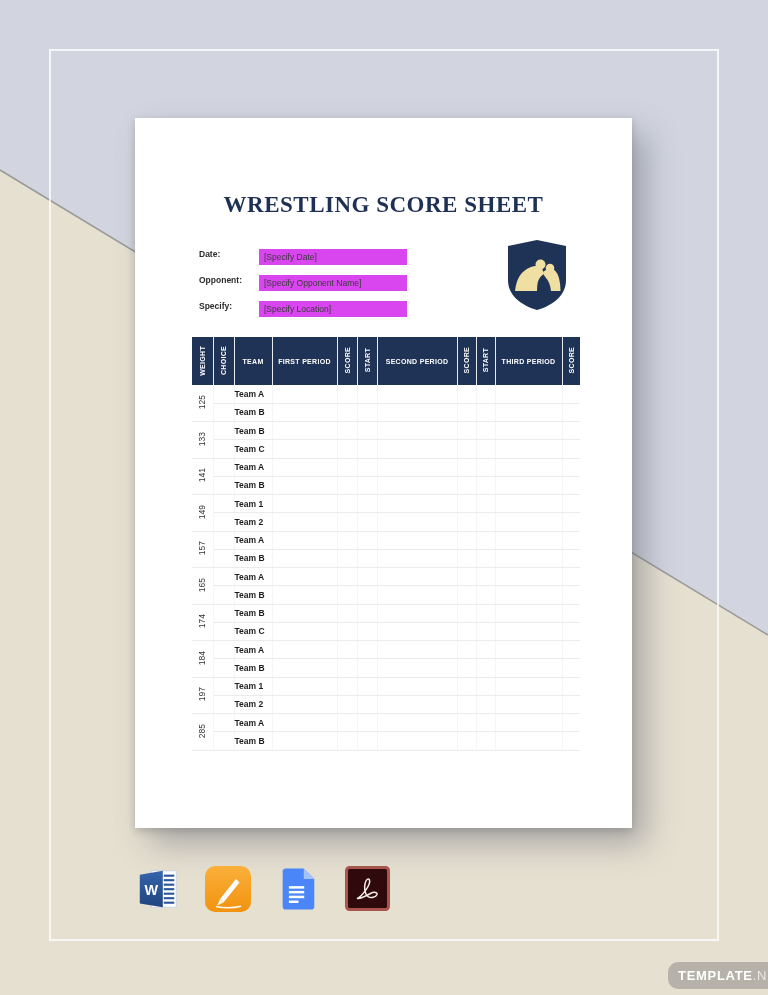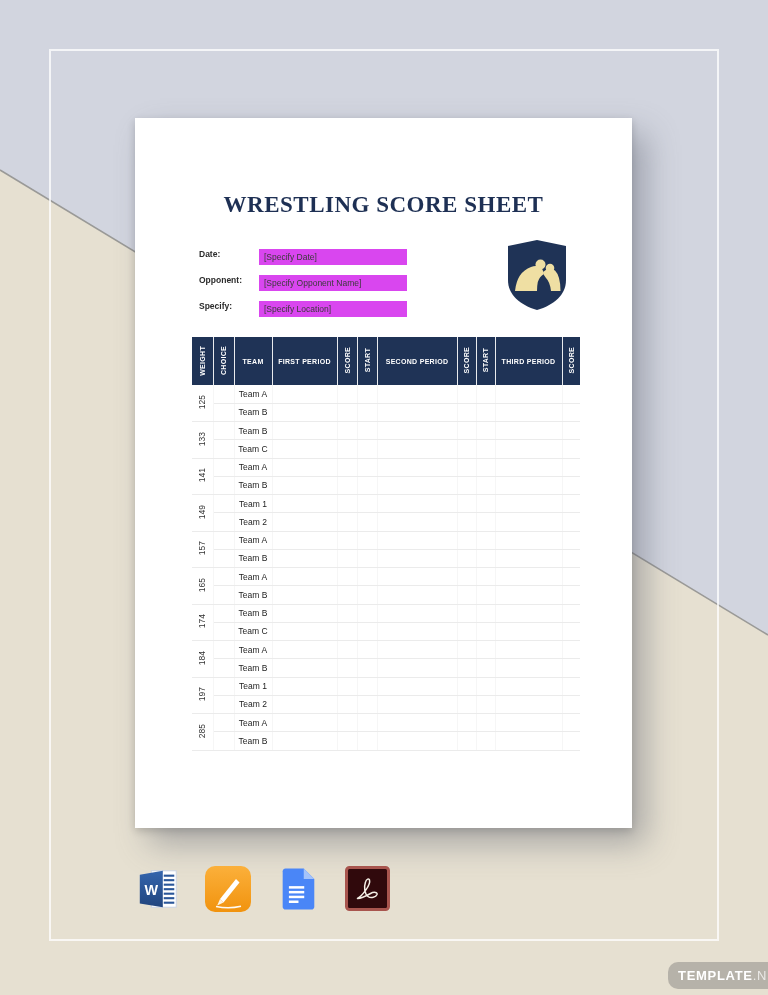--- a/index.html
+++ b/index.html
@@ -33,21 +33,21 @@
                    height:48px; padding:0; text-align:center; letter-spacing:0.3px;
                    border-right:1px solid rgba(255,255,255,0.9); vertical-align:middle; }
   table.score th:last-child { border-right:none; }
   table.score th.rot span, td.c-weight span {
       writing-mode:vertical-rl; transform:rotate(180deg); display:inline-block; line-height:1; }
   table.score td { height:18.25px; font-size:8.5px; background:#fff; padding:0;
                    border-bottom:1px solid #ebebeb; border-right:1px solid #f6f6f6; }
   table.score td:last-child { border-right:none; }
   td.c-weight { background:#f1f1f1; text-align:center; color:#333; font-size:8px;
                 border-bottom:1px solid #e3e3e3; }
-  td.c-team { text-align:center; padding-left:5px; font-weight:400; color:#1c1c1c; }
+  td.c-team { text-align:left; padding-left:5px; font-weight:700; color:#1c1c1c; }
   td.c-score { background:#fae3a3; border-bottom:1px solid #f1d896; border-right:1px solid #f4dfa0; }
 
   .apps { position:absolute; left:135px; top:866px; display:flex; gap:24px; }
   .app { width:46px; height:46px; }
 
   .watermark { position:absolute; left:668px; top:962px; height:27px; padding:0 10px;
                background:rgba(178,174,165,0.92); border-radius:10px; display:flex;
                align-items:center; font-size:13px; letter-spacing:0.7px; }
   .watermark .brand { color:#ffffff; font-weight:700; }
   .watermark .tld { color:rgba(255,255,255,0.72); font-weight:400; }

